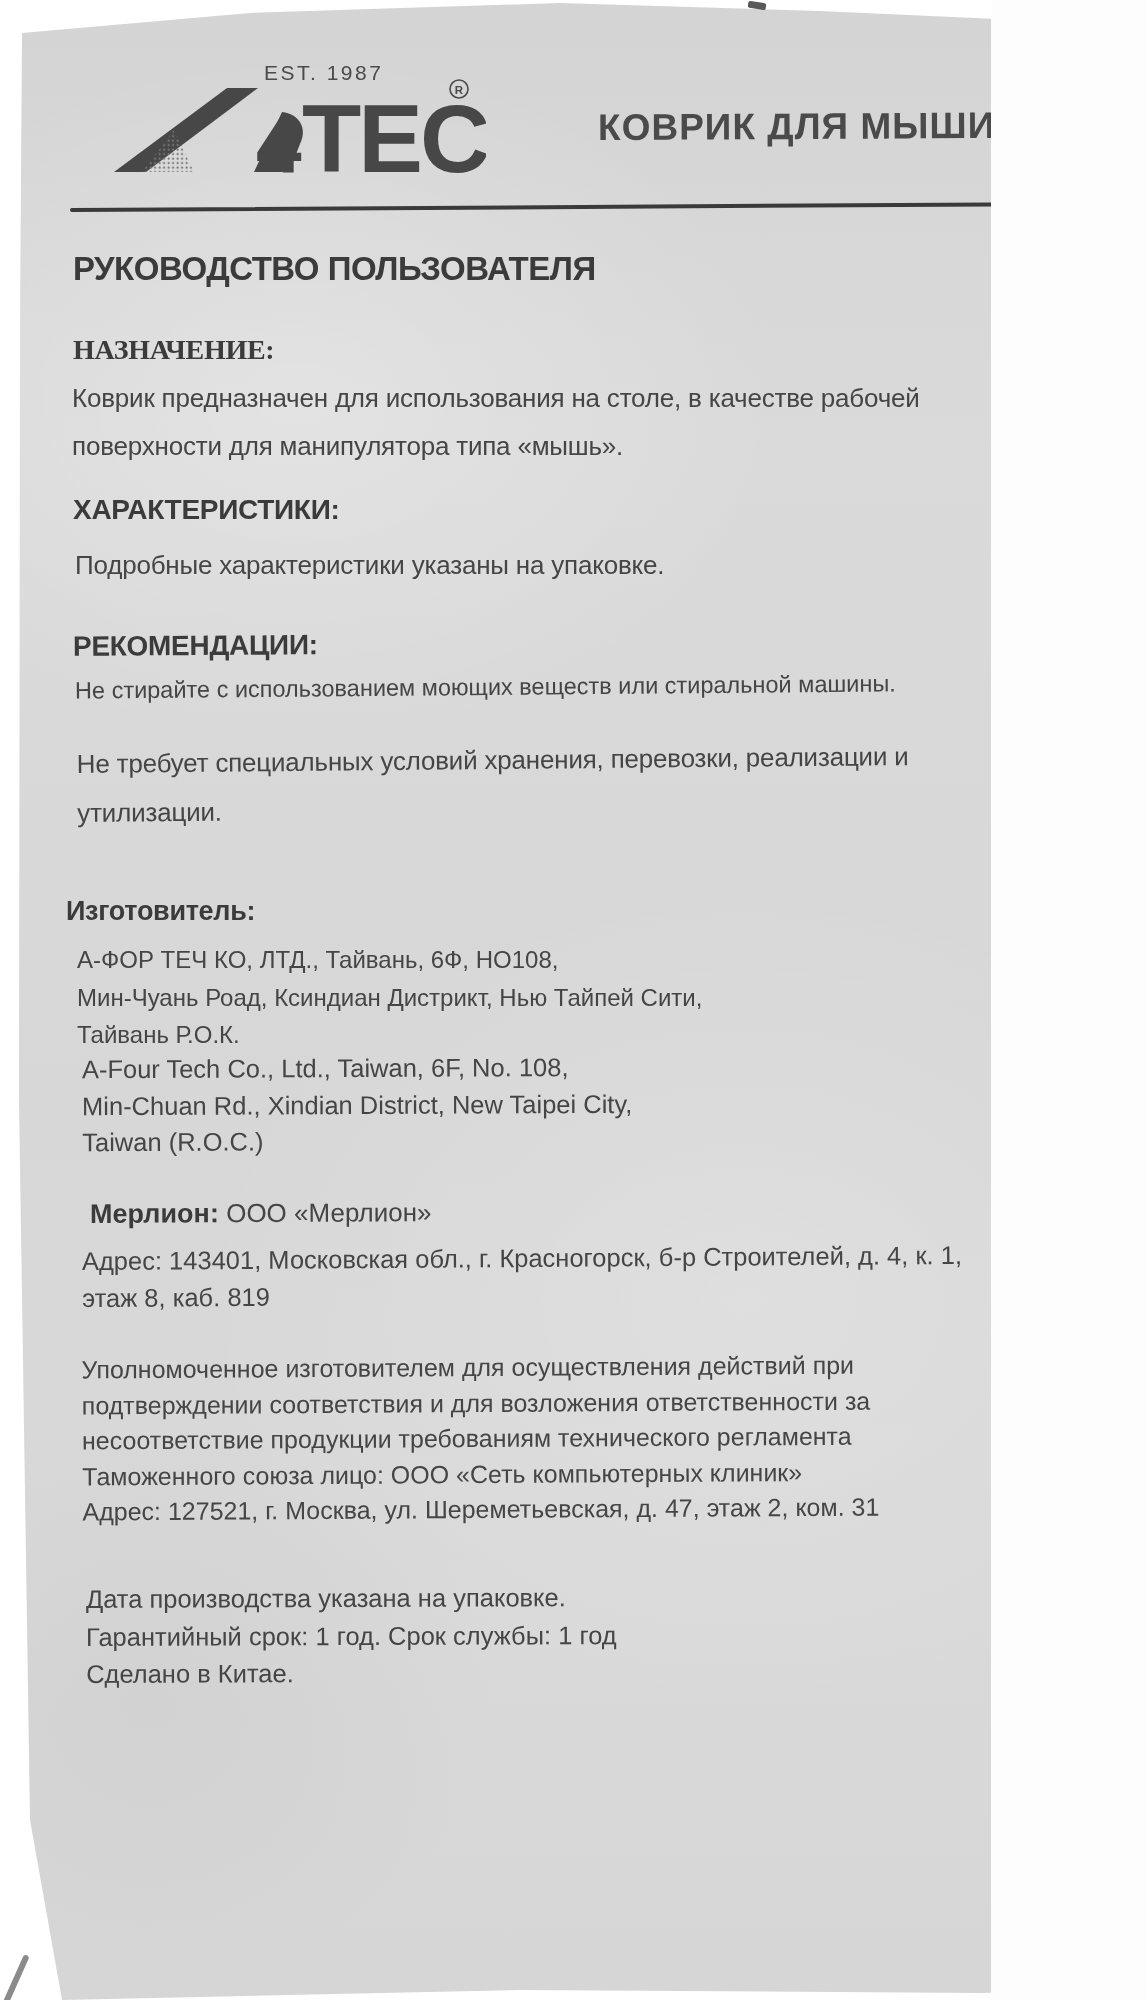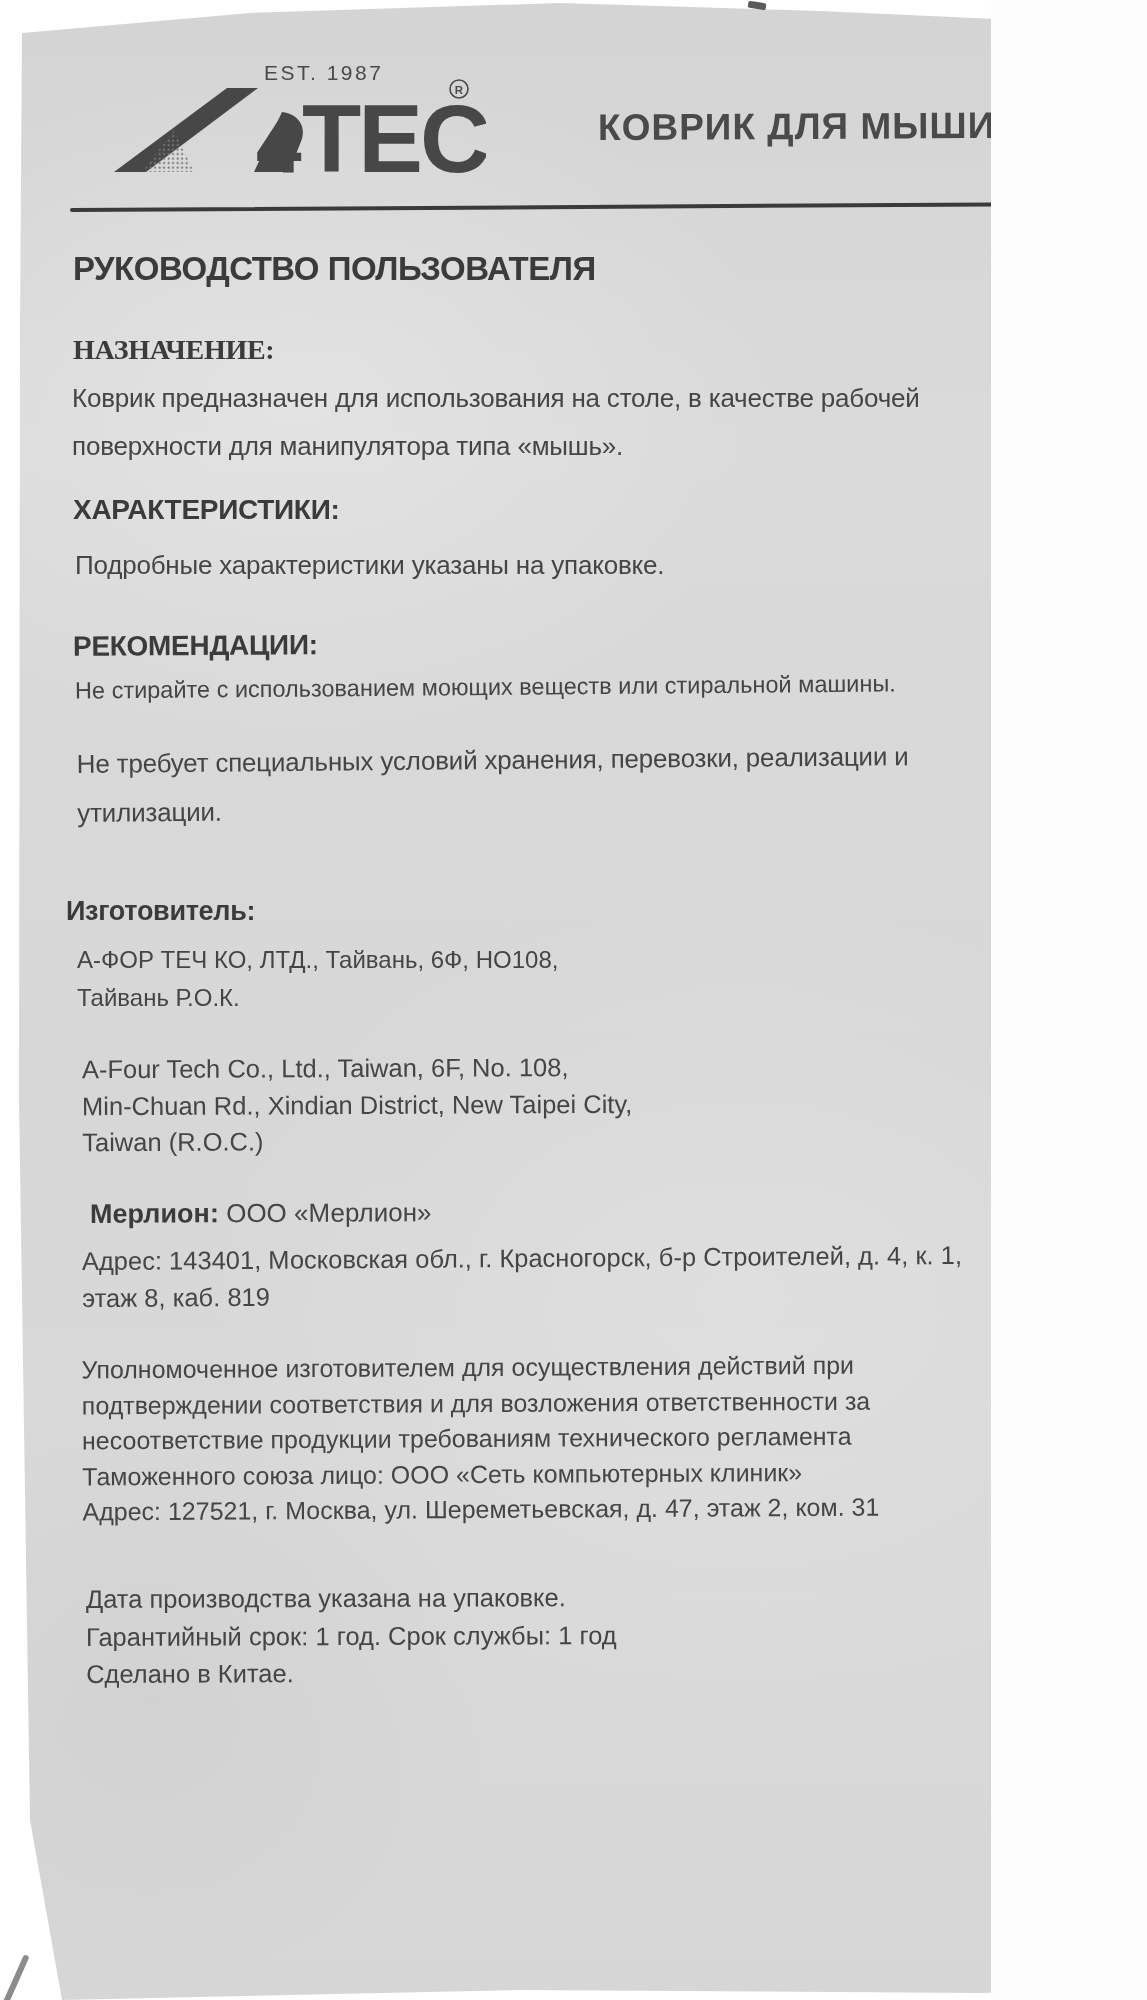--- a/index.html
+++ b/index.html
@@ -132,20 +132,21 @@
   <div class="reco-b abs ink line">Не стирайте с использованием моющих веществ или стиральной машины.</div>
 
   <div class="storage-b body-text abs ink">
     <div class="line">Не требует специальных условий хранения, перевозки, реализации и</div>
     <div class="line">утилизации.</div>
   </div>
 
   <div class="manu-h sec-heading abs ink-b">Изготовитель:</div>
   <div class="manu-ru abs ink">
     <div class="line">А-ФОР ТЕЧ КО, ЛТД., Тайвань, 6Ф, НО108,</div>
+    <div class="line">Мин-Чуань Роад, Ксиндиан Дистрикт, Нью Тайпей Сити,</div>
     <div class="line">Тайвань Р.О.К.</div>
   </div>
   <div class="manu-en abs ink">
     <div class="line">A-Four Tech Co., Ltd., Taiwan, 6F, No. 108,</div>
     <div class="line">Min-Chuan Rd., Xindian District, New Taipei City,</div>
     <div class="line">Taiwan (R.O.C.)</div>
   </div>
 
   <div class="importer-line abs ink">
     <span class="importer-label">Мерлион:</span>

